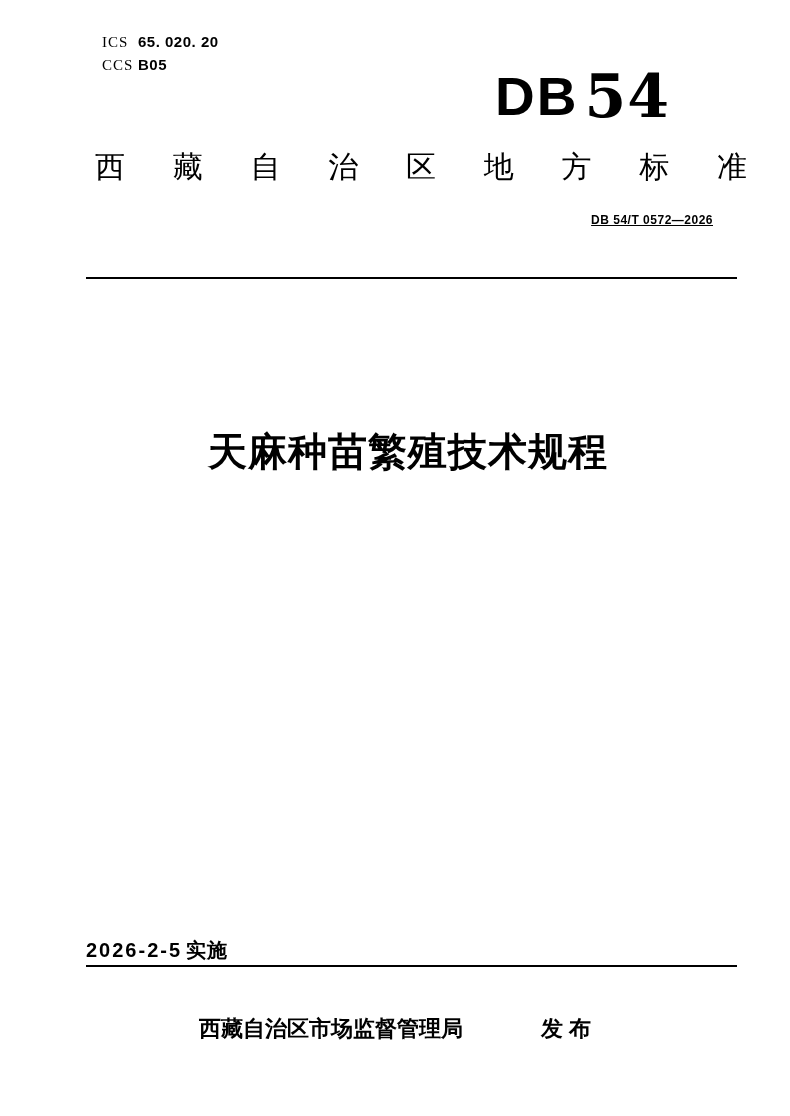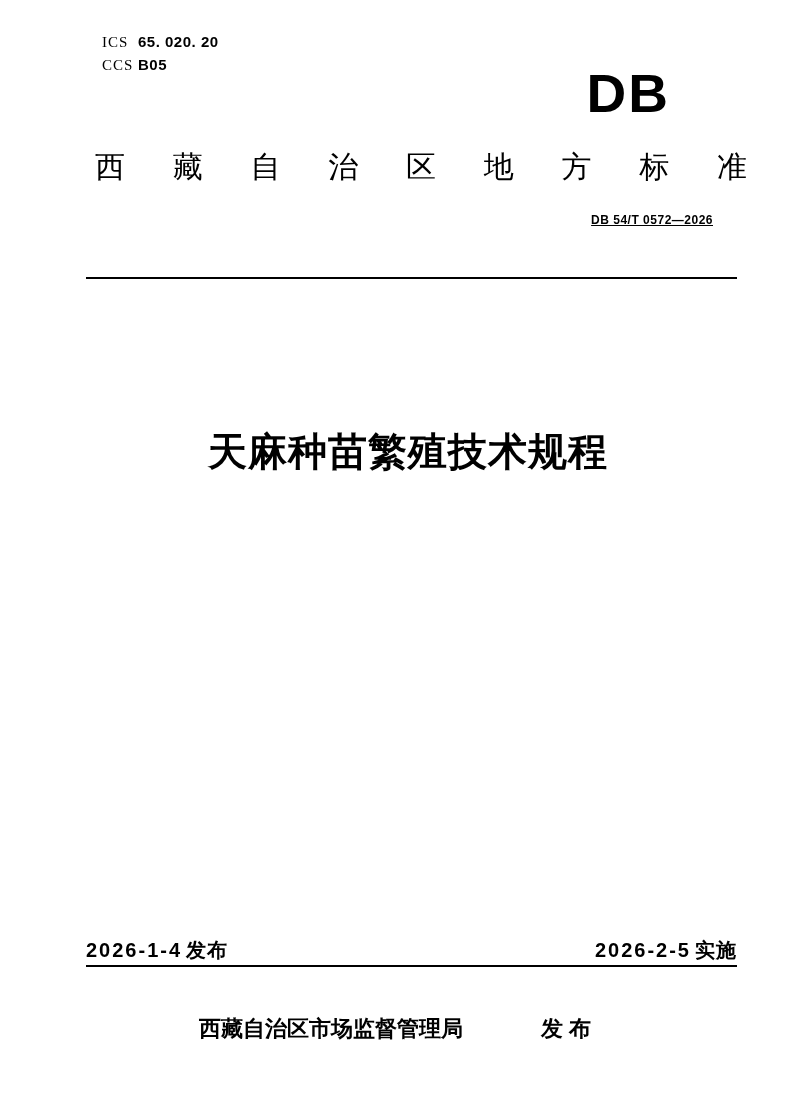--- a/index.html
+++ b/index.html
@@ -90,35 +90,32 @@
     <span class="meta-value">65. 020. 20</span>
   </div>
   <div class="meta-row">
     <span class="meta-label">CCS</span>
     <span class="meta-value">B05</span>
   </div>
 </div>
 
 <div class="abs logo">
   <span class="logo-db">DB</span>
+  <span class="logo-num">54</span>
 </div>
 
 <div class="abs standard-type">西 藏 自 治 区 地 方 标 准</div>
 
 <div class="abs standard-number">DB 54/T 0572—2026</div>
 
 <div class="abs rule rule-top"></div>
 
 <div class="abs doc-title">天麻种苗繁殖技术规程</div>
 
 <div class="abs dates-row">
-  <div class="date-item">
-    <span class="date-num">2026-1-4</span>
-    <span class="date-label">发布</span>
-  </div>
   <div class="date-item">
     <span class="date-num">2026-2-5</span>
     <span class="date-label">实施</span>
   </div>
 </div>
 
 <div class="abs rule rule-bottom"></div>
 
 <div class="abs publisher-row">
   <span>西藏自治区市场监督管理局</span>

